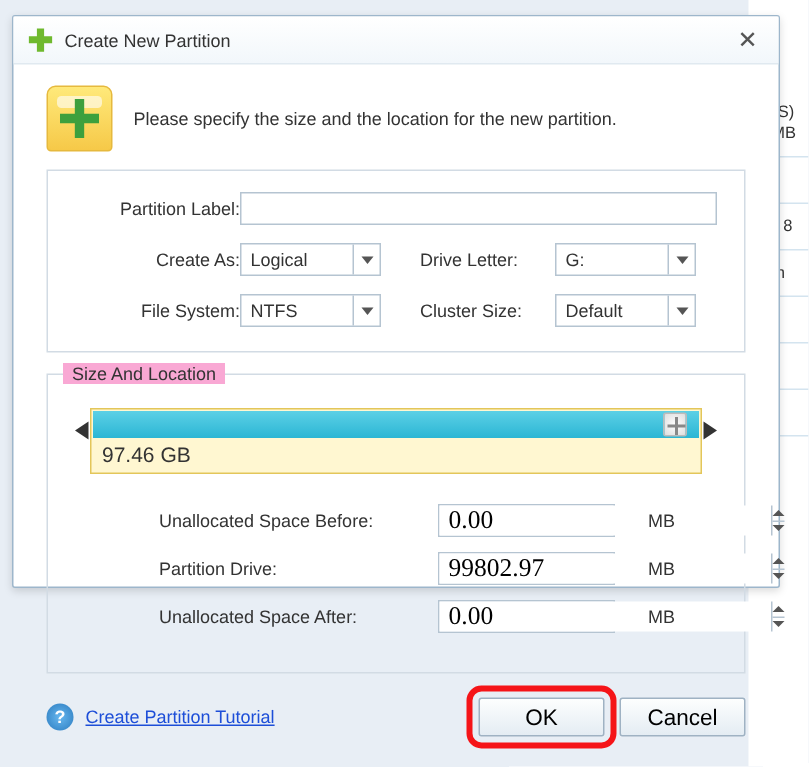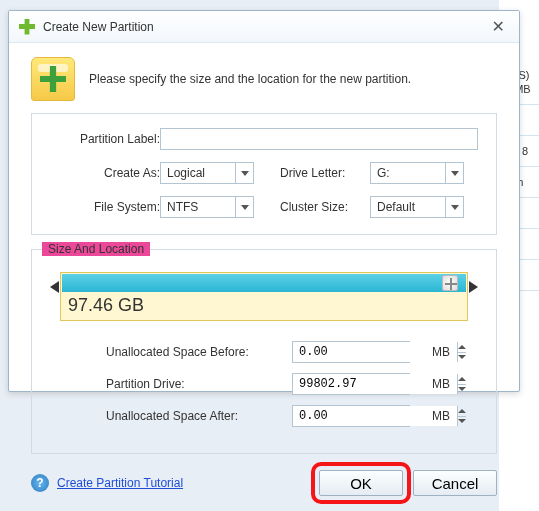--- a/index.html
+++ b/index.html
@@ -119,21 +119,21 @@
   }
   .groupbox {
     margin: 14px 22px 0 22px;
     border: 1px solid #d2dbe4;
     position: relative;
     padding: 22px 16px 16px 16px;
   }
   .groupbox .legend {
     position: absolute;
     top: -8px; left: 10px;
-    background: #ec4899;
+    background: #f9a8d4;
     padding: 0 6px;
     font-size: 12px;
   }
   .slider-wrap {
     border: 1px solid #e3c65a;
     background: #fff7d1;
     padding: 1px;
     position: relative;
   }
   .slider-bar {
@@ -148,41 +148,41 @@
     border:1px solid #bbb;
     background:radial-gradient(#fff,#ddd);
     border-radius:2px;
   }
   .slider-bar .handle::before,
   .slider-bar .handle::after{
     content:"";position:absolute;background:#888;
   }
   .slider-bar .handle::before{left:7px;top:2px;width:2px;height:12px;}
   .slider-bar .handle::after{top:7px;left:2px;height:2px;width:12px;}
-  .slider-size { padding: 3px 6px; font-size: 18px; }
+  .slider-size { padding: 3px 6px; font-size: 14px; }
   .slider-tris::before, .slider-tris::after {
     content:"";
     position:absolute;
     top: 8px;
     border-top:6px solid transparent;
     border-bottom:6px solid transparent;
   }
   .slider-tris::before { left:-11px; border-right:9px solid #333; }
   .slider-tris::after { right:-11px; border-left:9px solid #333; }
   .subform { margin: 20px 0 0 58px; }
   .subform .row { margin-bottom: 10px; gap: 12px; }
   .subform .lbl3 { width: 174px; }
   .spinner {
     display:flex; align-items:stretch;
     border:1px solid #b5c4d1; height:22px; width:118px;
     background:#fff;
   }
   .spinner input {
     border:none; outline:none; flex:1; padding:0 6px;
-    font-family:Liberation Mono, monospace; font-size:12px;
+    font-family:Liberation Serif, serif; font-size:17px;
   }
   .spinner .btns {
     width:18px; border-left:1px solid #b5c4d1;
     display:flex; flex-direction:column;
   }
   .spinner .up,.spinner .dn{
     flex:1;display:flex;align-items:center;justify-content:center;
   }
   .spinner .up{border-bottom:1px solid #b5c4d1;}
   .spinner .up::after{content:"";border-left:4px solid transparent;border-right:4px solid transparent;border-bottom:4px solid #555;}

